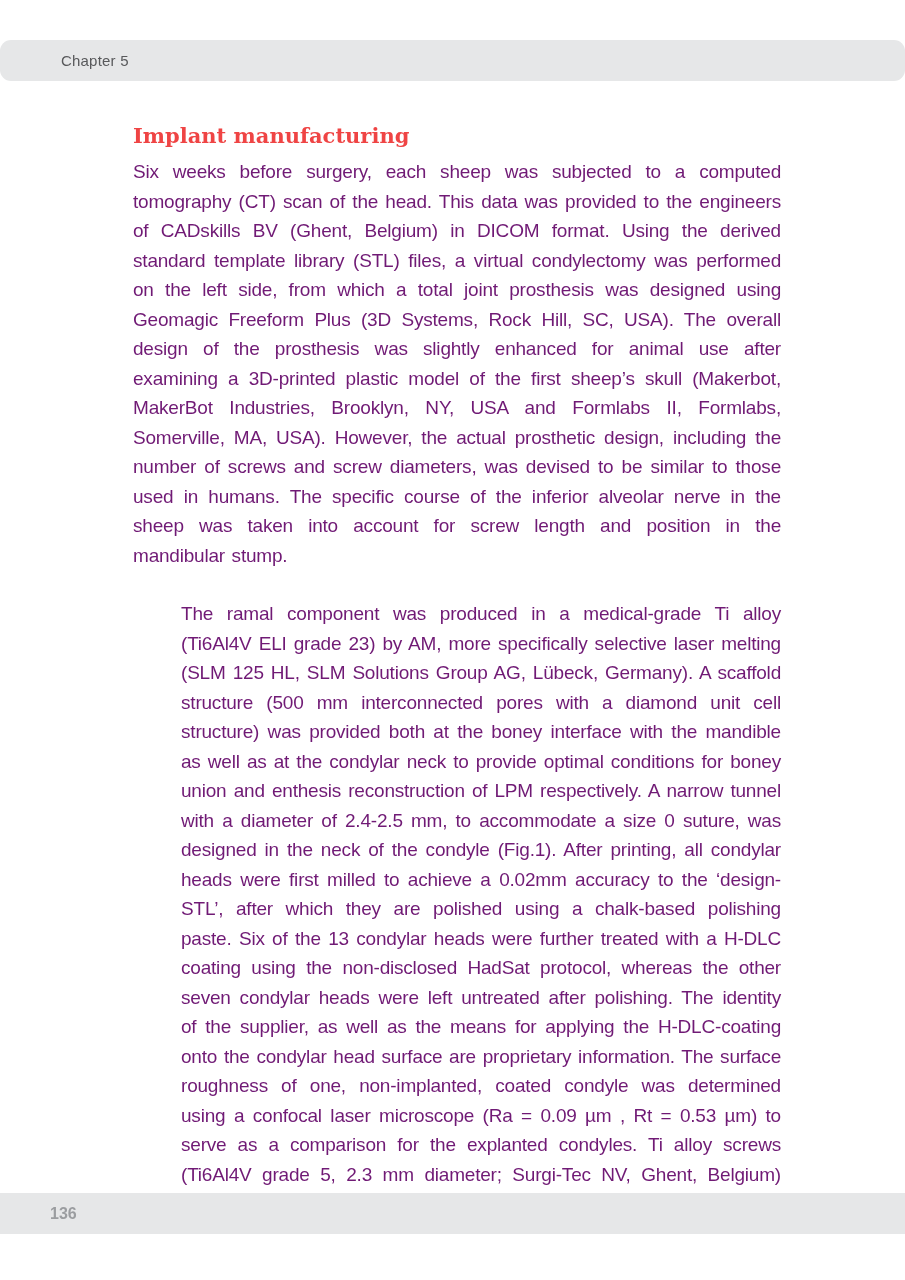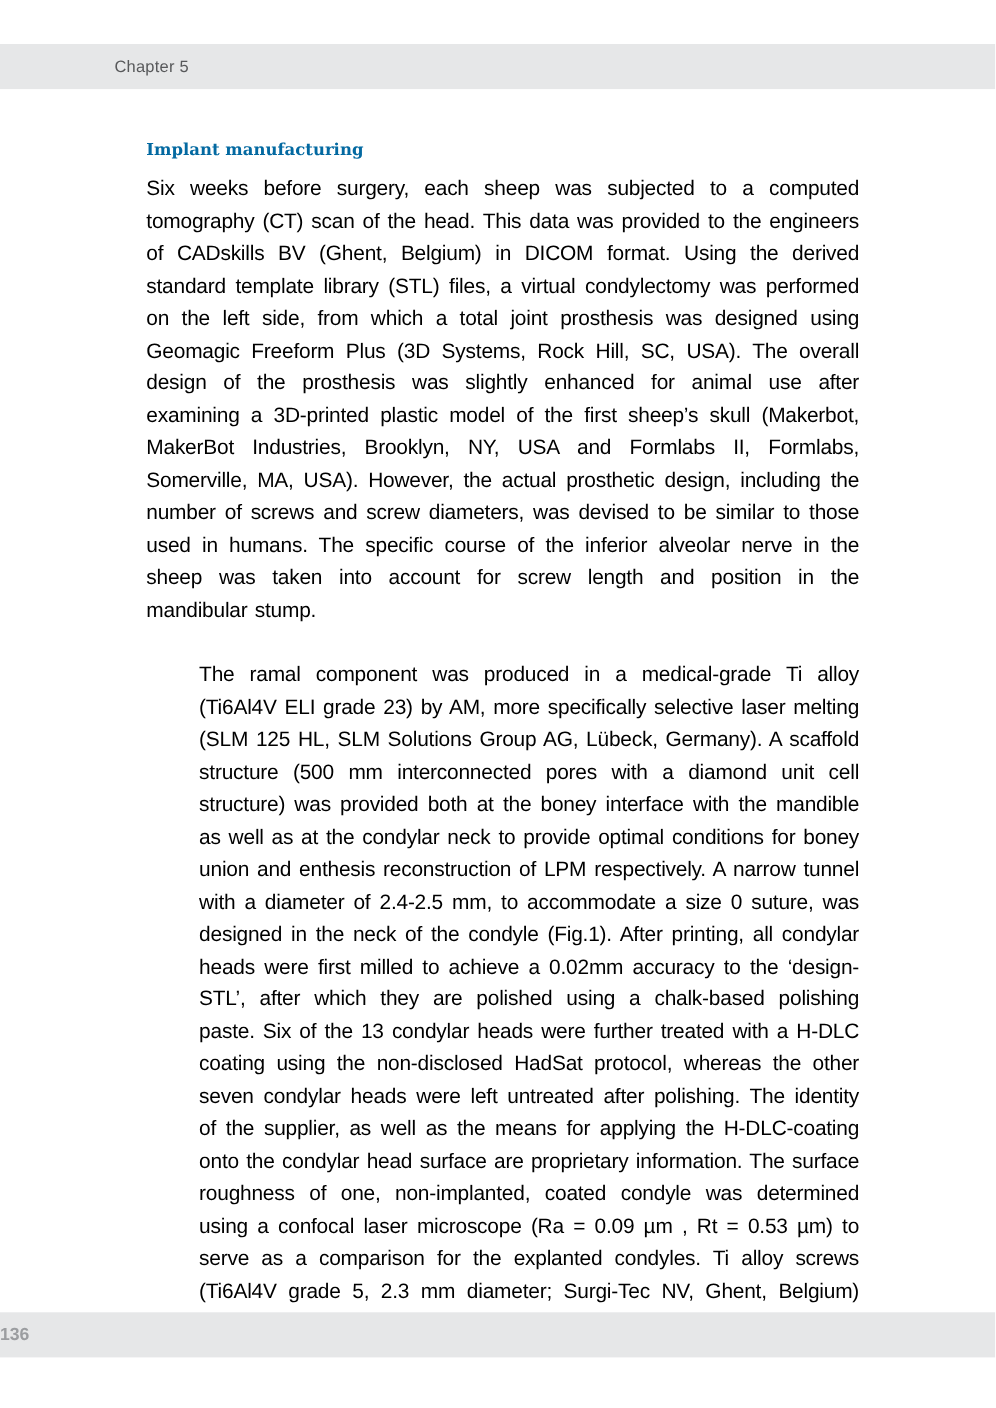--- a/index.html
+++ b/index.html
@@ -20,24 +20,26 @@
     left: 0;
     width: 905px;
     height: 41px;
     background: #e6e7e8;
     display: flex;
     align-items: center;
     box-sizing: border-box;
   }
   .header-band {
     top: 40px;
-    padding-left: 104px;
+    padding-left: 61px;
+    border-radius: 11px;
   }
   .footer-band {
     top: 1193px;
+    padding-left: 50px;
   }
   .chapter-label {
     font-size: 15px;
     color: #58595b;
     letter-spacing: 0.2px;
   }
   .page-number {
     font-size: 16px;
     font-weight: bold;
     color: #9b9da0;
@@ -45,29 +47,29 @@
   .content {
     position: absolute;
     top: 122px;
     left: 133px;
     width: 648px;
   }
   .section-heading {
     margin: 0 0 7px 0;
     font-family: "DejaVu Serif", "Liberation Serif", serif;
     font-weight: bold;
-    font-size: 15px;
+    font-size: 21px;
     line-height: 28px;
-    color: #0369a1;
+    color: #ef4444;
   }
   .body-paragraph {
     margin: 0;
     font-size: 19px;
     line-height: 29.5px;
-    color: #000000;
+    color: #701a75;
     text-align: justify;
     letter-spacing: -0.2px;
     word-spacing: 1.5px;
   }
   .body-paragraph + .body-paragraph {
     margin-top: 29px;
     margin-left: 48px;
   }
 </style>
 </head>

